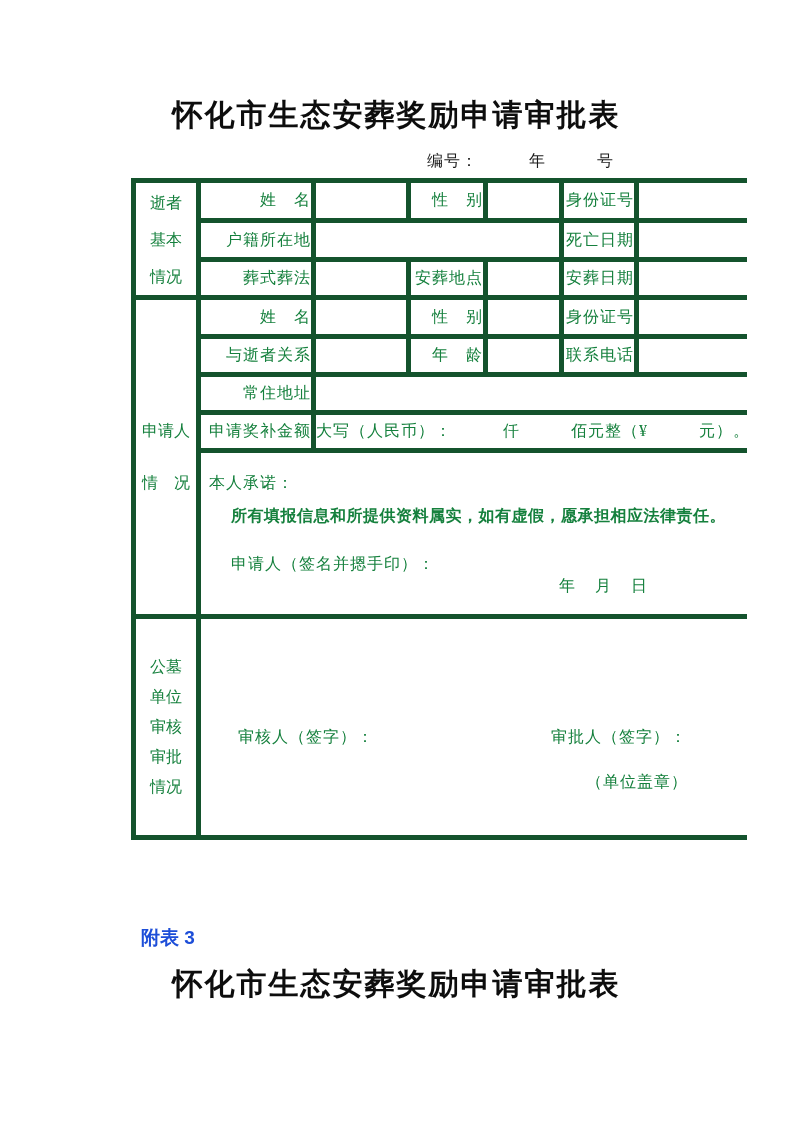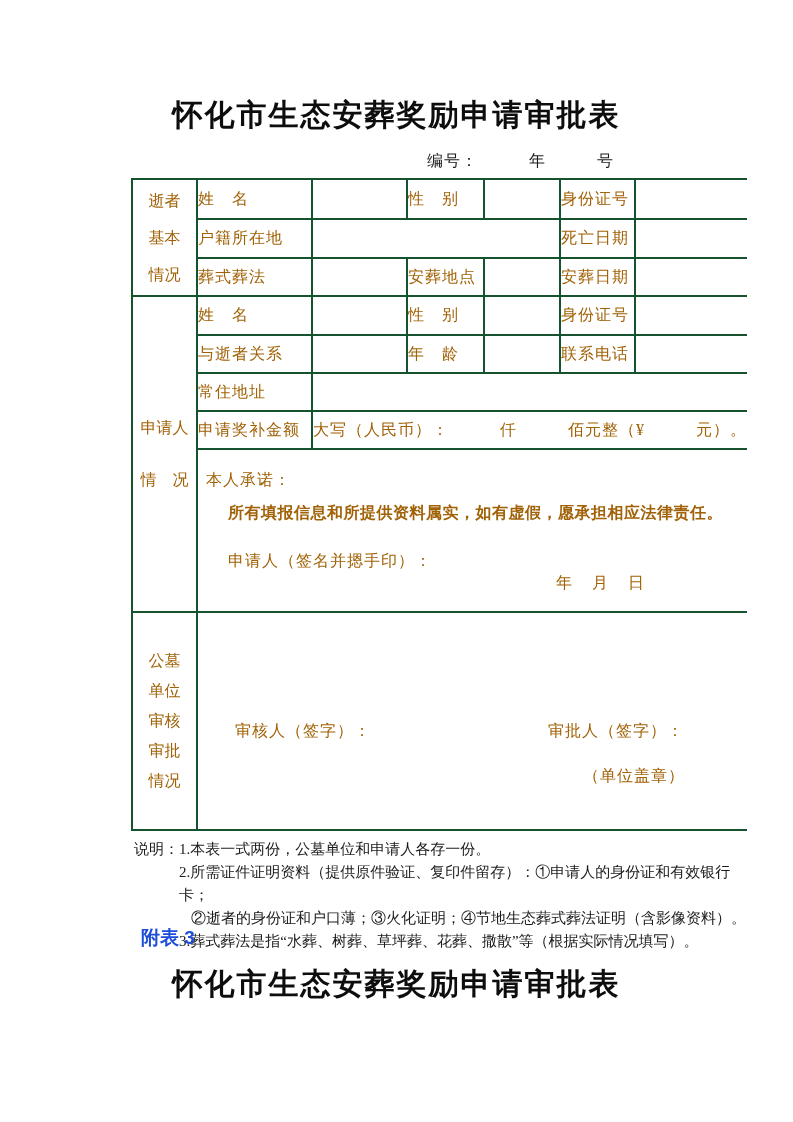--- a/index.html
+++ b/index.html
@@ -35,27 +35,27 @@
   }
   .form-table {
     position: absolute;
     left: 85px; top: 178px;
     border-collapse: collapse;
     table-layout: fixed;
     width: 625px;
     border: 2px solid #000;
   }
   .form-table td {
-    border: 2px solid #14532d;
+    border: 5px solid #14532d;
     font-size: 16px;
-    color: #a16207;
+    color: #15803d;
     padding: 0;
     vertical-align: middle;
   }
-  td.lbl { text-align: left; letter-spacing: 1px; }
+  td.lbl { text-align: right; letter-spacing: 1px; }
   td.val { background: #fff; }
   td.sec { text-align: center; }
   .sec-inner {
     display: flex; flex-direction: column;
     align-items: center; justify-content: center;
     height: 100%;
   }
   .sec1 .sec-inner { line-height: 37px; }
   .sec2 .sec-inner { line-height: 20px; gap: 32px; }
   .sec3 .sec-inner { line-height: 30px; }
@@ -211,27 +211,18 @@
           <div class="review-box">
             <div class="review-reviewer">审核人（签字）：</div>
             <div class="review-approver">审批人（签字）：</div>
             <div class="review-seal">（单位盖章）</div>
           </div>
         </td>
       </tr>
     </tbody>
   </table>
 
-  <div class="notes">
-    <div class="notes-label">说明：</div>
-    <div class="notes-body">
-      <div>1.本表一式两份，公墓单位和申请人各存一份。</div>
-      <div>2.所需证件证明资料（提供原件验证、复印件留存）：①申请人的身份证和有效银行卡；</div>
-      <div class="notes-line3">②逝者的身份证和户口薄；③火化证明；④节地生态葬式葬法证明（含影像资料）。</div>
-      <div>3.葬式葬法是指“水葬、树葬、草坪葬、花葬、撒散”等（根据实际情况填写）。</div>
-    </div>
-  </div>
 
   <div class="appendix-label">附表 3</div>
 
   <div class="doc-title-bottom">怀化市生态安葬奖励申请审批表</div>
 
 </div>
 
 </body></html>

